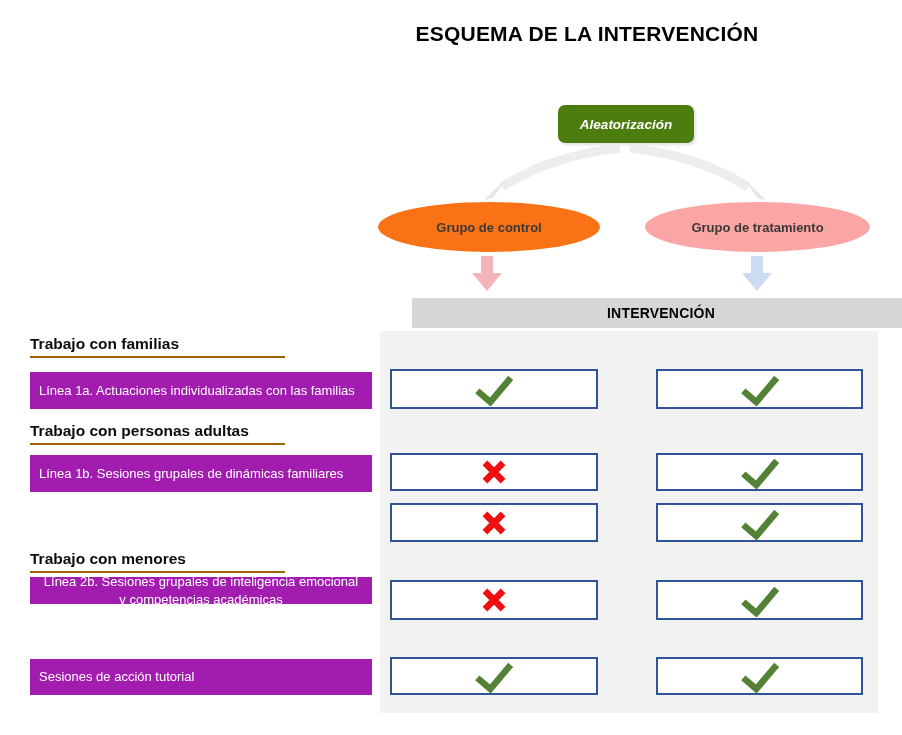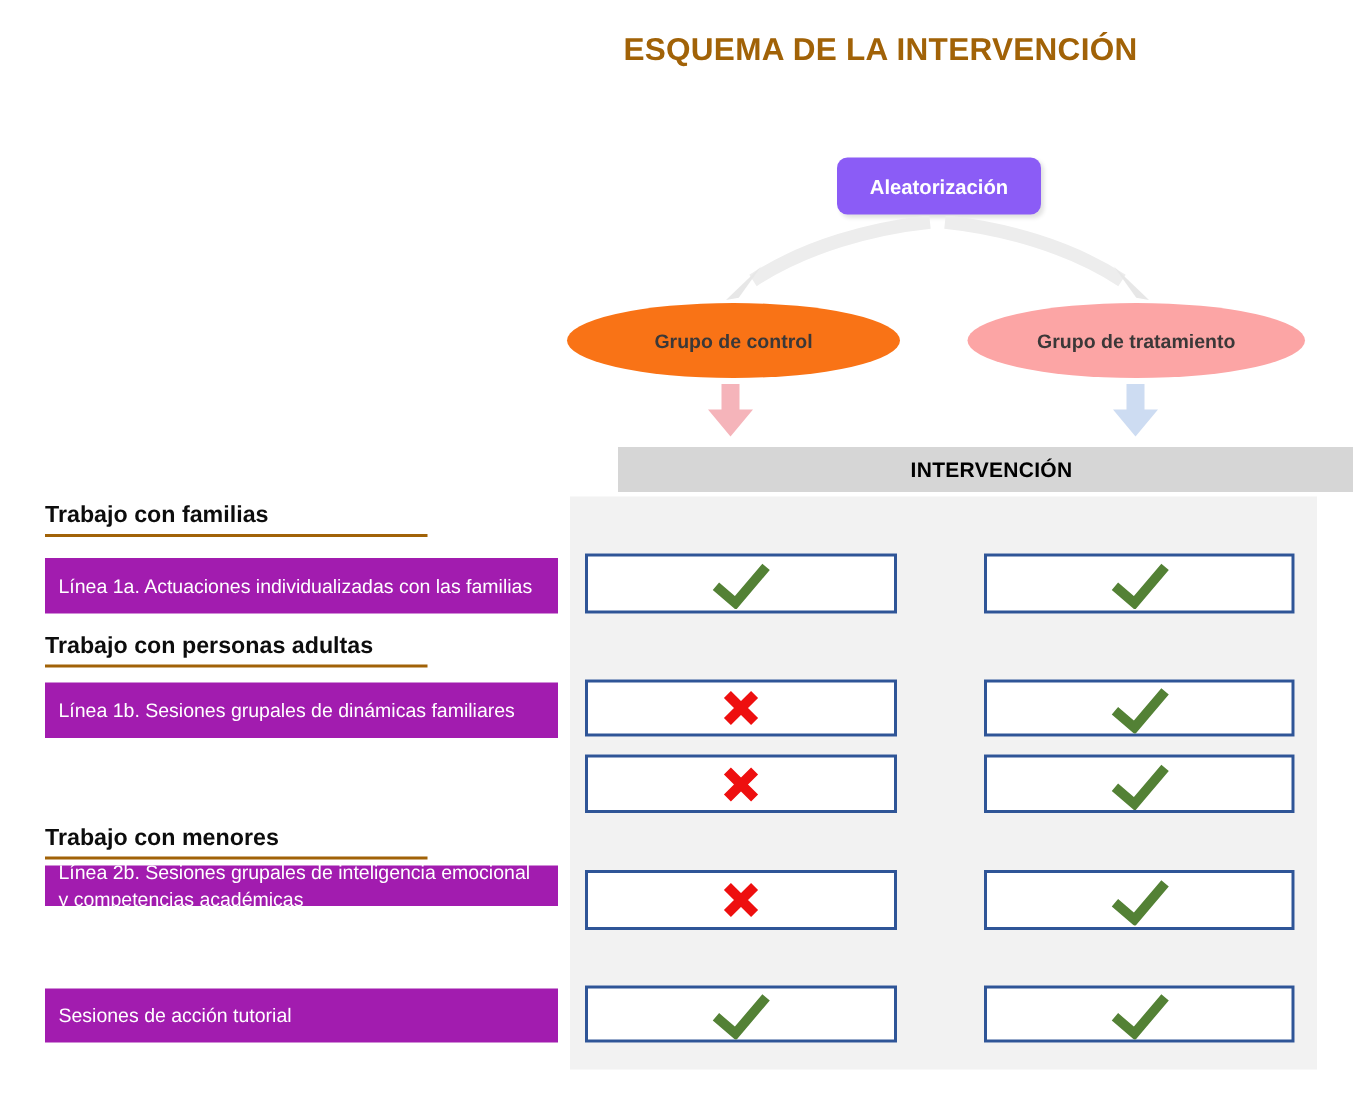--- a/index.html
+++ b/index.html
@@ -5,28 +5,28 @@
   html,body{margin:0;padding:0;background:#ffffff;}
   #canvas{
     position:relative;width:902px;height:735px;background:#ffffff;overflow:hidden;
     font-family:"Liberation Sans", sans-serif;
   }
   .abs{position:absolute;}
 
   
   #title{
     top:22px;left:272px;width:630px;text-align:center;
-    font-size:21px;font-weight:bold;color:#a16207;letter-spacing:.2px;
+    font-size:21px;font-weight:bold;color:#000000;letter-spacing:.2px;
   }
 
   
   #rand-box{
-    left:558px;top:105px;width:136px;height:38px;background:#8b5cf6;border-radius:7px;
+    left:558px;top:105px;width:136px;height:38px;background:#4d7c0f;border-radius:7px;
     display:flex;align-items:center;justify-content:center;color:#fff;
-    font-weight:bold;font-size:13.5px;box-shadow:2px 2px 3px rgba(0,0,0,.12);
+    font-weight:bold;font-size:13.5px;box-shadow:2px 2px 3px rgba(0,0,0,.12);font-style:italic;
   }
 
   
   #curve-arrows{left:452px;top:144px;}
 
   
   .ellipse{
     height:50px;border-radius:50%;display:flex;align-items:center;justify-content:center;
     font-weight:bold;font-size:13px;color:#3b3838;
   }
@@ -56,21 +56,21 @@
   #heading-3{top:626px;}
 
   .bar{
     left:30px;width:342px;background:#a21caf;color:#ffffff;
     font-size:13px;display:flex;align-items:center;
     padding:0 9px;box-sizing:border-box;line-height:1.35;
   }
   #bar-0{top:372px;height:37px;}
   #bar-1{top:455px;height:37px;}
   #bar-2{top:504px;height:38px;}
-  #bar-3{top:577px;height:27px;}
+  #bar-3{top:577px;height:27px;text-align:center;}
   #bar-4{top:659px;height:36px;}
 
   
   .cell{
     position:absolute;background:#ffffff;border:2px solid #2f5597;box-sizing:border-box;
     display:flex;align-items:center;justify-content:center;
   }
   .col-control{left:390px;width:208px;}
   .col-treatment{left:656px;width:207px;}
   .row-0{top:369px;height:40px;}

